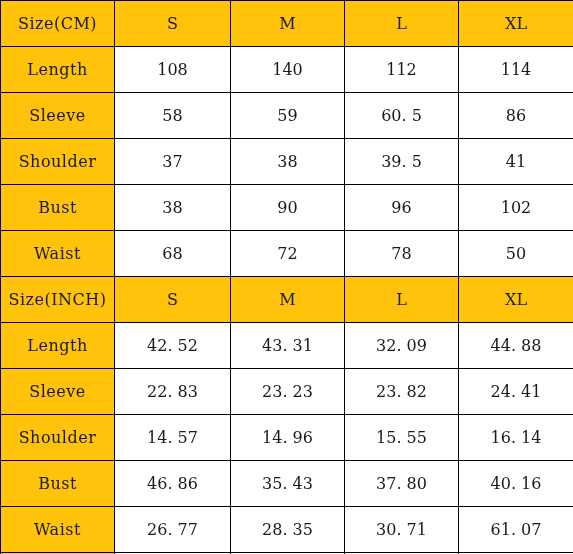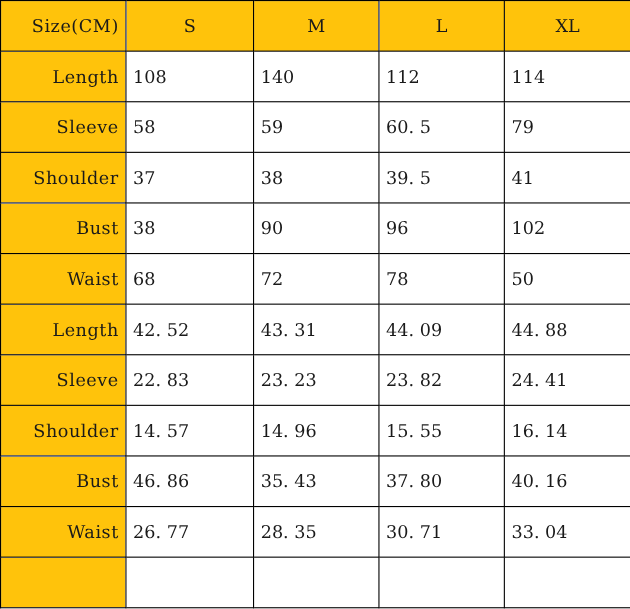--- a/index.html
+++ b/index.html
@@ -33,33 +33,34 @@
     font-size: 16px;
     color: #1a1a1a;
     padding: 0 6px;
     white-space: nowrap;
     overflow: hidden;
   }
 
   
   td.rowhead {
     background: #FFC30B;
-    text-align: right;
+    text-align: center;
     padding-left: 7px;
     letter-spacing: 0.5px;
   }
 
   
   tr.headrow td {
     background: #FFC30B;
   }
 
   
   td.val {
     background: #ffffff;
+    text-align: center;
   }
 
   
   tr.headrow td.val {
     background: #FFC30B;
     text-align: center;
   }
 
   
   tr:first-child td {
@@ -93,21 +94,21 @@
       <td class="val">140</td>
       <td class="val">112</td>
       <td class="val">114</td>
     </tr>
 
     <tr>
       <td class="rowhead">Sleeve</td>
       <td class="val">58</td>
       <td class="val">59</td>
       <td class="val">60. 5</td>
-      <td class="val">79</td>
+      <td class="val">86</td>
     </tr>
 
     <tr>
       <td class="rowhead">Shoulder</td>
       <td class="val">37</td>
       <td class="val">38</td>
       <td class="val">39. 5</td>
       <td class="val">41</td>
     </tr>
 
@@ -120,26 +121,33 @@
     </tr>
 
     <tr>
       <td class="rowhead">Waist</td>
       <td class="val">68</td>
       <td class="val">72</td>
       <td class="val">78</td>
       <td class="val">50</td>
     </tr>
 
+    <tr class="headrow">
+      <td class="rowhead">Size(INCH)</td>
+      <td class="val">S</td>
+      <td class="val">M</td>
+      <td class="val">L</td>
+      <td class="val">XL</td>
+    </tr>
 
     <tr>
       <td class="rowhead">Length</td>
       <td class="val">42. 52</td>
       <td class="val">43. 31</td>
-      <td class="val">44. 09</td>
+      <td class="val">32. 09</td>
       <td class="val">44. 88</td>
     </tr>
 
     <tr>
       <td class="rowhead">Sleeve</td>
       <td class="val">22. 83</td>
       <td class="val">23. 23</td>
       <td class="val">23. 82</td>
       <td class="val">24. 41</td>
     </tr>
@@ -158,21 +166,21 @@
       <td class="val">35. 43</td>
       <td class="val">37. 80</td>
       <td class="val">40. 16</td>
     </tr>
 
     <tr>
       <td class="rowhead">Waist</td>
       <td class="val">26. 77</td>
       <td class="val">28. 35</td>
       <td class="val">30. 71</td>
-      <td class="val">33. 04</td>
+      <td class="val">61. 07</td>
     </tr>
 
     <tr>
       <td class="rowhead"></td>
       <td class="val"></td>
       <td class="val"></td>
       <td class="val"></td>
       <td class="val"></td>
     </tr>
 

